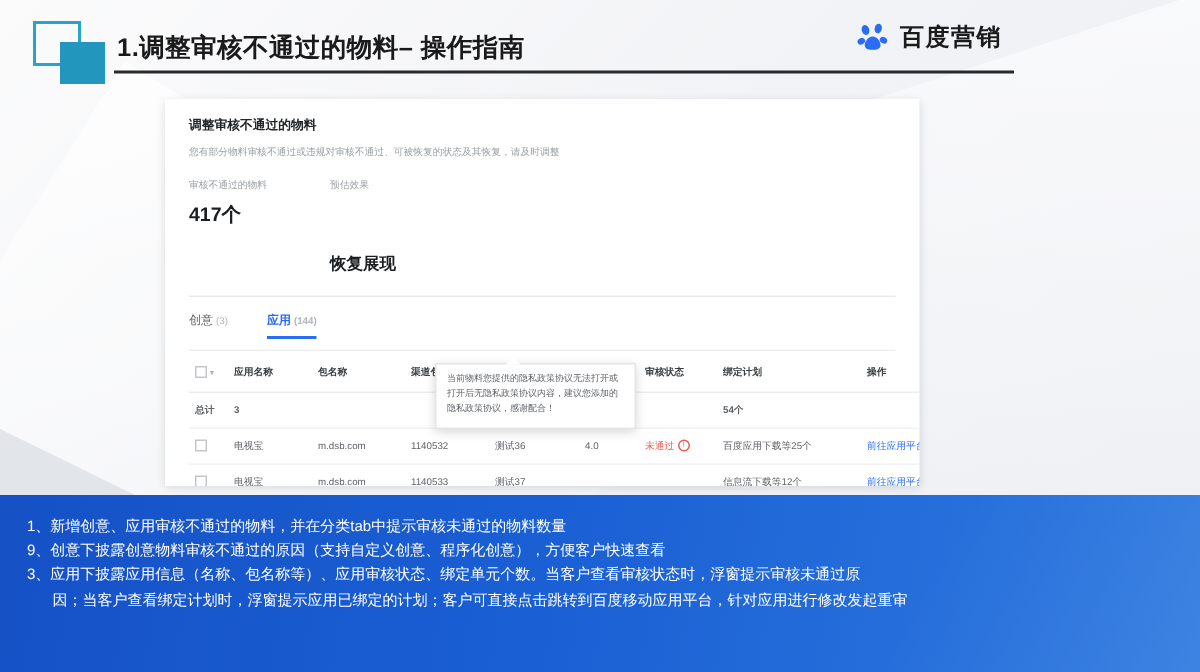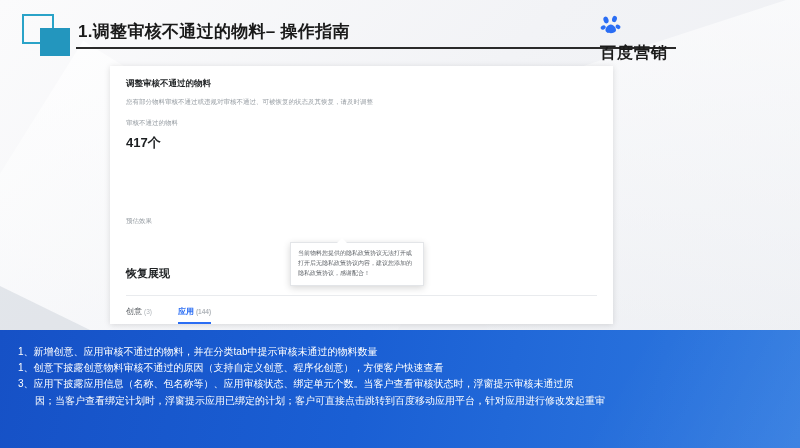--- a/index.html
+++ b/index.html
@@ -73,23 +73,22 @@
   .hdr-rule {
     position: absolute;
     left: 76px; top: 47px;
     width: 600px; height: 2px;
     background: #2a2a2a;
   }
   .brand {
     position: absolute;
     right: 16px; top: 14px;
     display: flex;
-    align-items: flex-start;
+    align-items: flex-end;
     gap: 7px;
-    flex-direction: column;
   }
   .brand-mark {
     width: 22px; height: 22px;
     position: relative;
   }
   .brand-text {
     font-size: 16px;
     font-weight: bold;
     color: #1b1b1b;
     letter-spacing: 1px;
@@ -113,23 +112,22 @@
     margin-bottom: 7px;
   }
   .shot-sub {
     font-size: 6.5px;
     color: #9aa0a6;
     line-height: 1.5;
     margin-bottom: 12px;
   }
   .stat-row {
     display: flex;
-    gap: 65px;
+    gap: 42px;
     padding-bottom: 14px;
-    flex-direction: column;
   }
   .stat-label {
     font-size: 6.5px;
     color: #9aa0a6;
     margin-bottom: 6px;
   }
   .stat-value {
     font-size: 13px;
     color: #1c1f21;
     font-weight: bold;
@@ -405,18 +403,18 @@
           </tr>
         </tbody>
       </table>
     </div>
 
     <div class="tip">当前物料您提供的隐私政策协议无法打开或打开后无隐私政策协议内容，建议您添加的隐私政策协议，感谢配合！</div>
   </div>
 
   <div class="notes">
     <div class="note-line">1、新增创意、应用审核不通过的物料，并在分类tab中提示审核未通过的物料数量</div>
-    <div class="note-line">1、创意下披露创意物料审核不通过的原因（支持自定义创意、程序化创意），方便客户快速查看</div>
+    <div class="note-line">9、创意下披露创意物料审核不通过的原因（支持自定义创意、程序化创意），方便客户快速查看</div>
     <div class="note-line">3、应用下披露应用信息（名称、包名称等）、应用审核状态、绑定单元个数。当客户查看审核状态时，浮窗提示审核未通过原</div>
     <div class="note-line indent">因；当客户查看绑定计划时，浮窗提示应用已绑定的计划；客户可直接点击跳转到百度移动应用平台，针对应用进行修改发起重审</div>
   </div>
 
 </div>
 
 </body></html>

